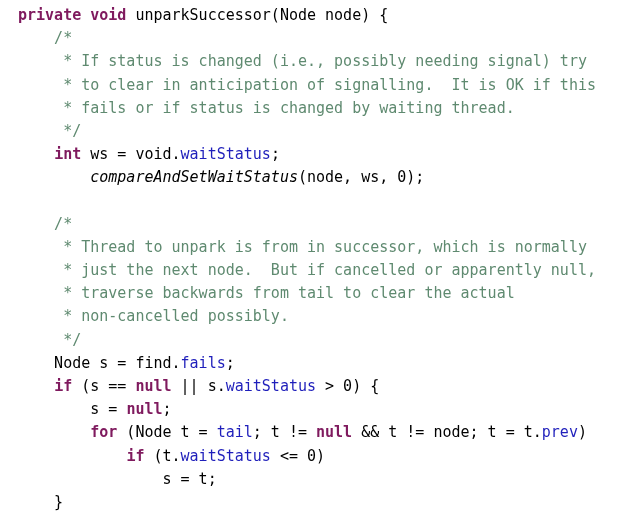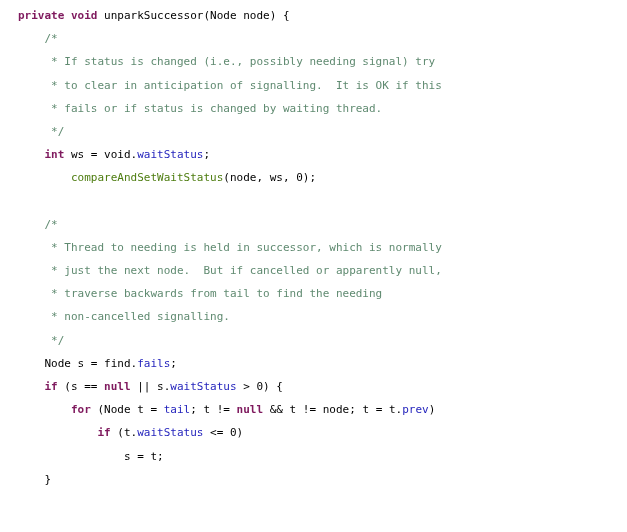--- a/index.html
+++ b/index.html
@@ -16,54 +16,55 @@
   #code-viewer {
     width: 627px;
     height: 532px;
     background: #ffffff;
     padding: 4px 0 0 0;
     box-sizing: border-box;
   }
   .code-line {
     height: 23.2px;
     line-height: 23.2px;
-    font-size: 11px;
+    font-size: 15px;
     white-space: pre;
     padding-left: 18px;
     letter-spacing: 0px;
     color: #000000;
   }
   .code-line span {
     white-space: pre;
   }
   
   .tok-plain    { color: #000000; }
   .tok-keyword  { color: #7f1a5e; font-weight: bold; }
   .tok-comment  { color: #5f8a70; }
   .tok-field    { color: #1f1fbb; }
-  .tok-method   { color: #4d7c0f; }
+  .tok-method   { color: #000000; font-style: italic; }
 </style>
 </head>
 <body>
 
 <div id="code-viewer">
     <div class="code-line"><span class="tok-keyword">private</span><span class="tok-plain"> </span><span class="tok-keyword">void</span><span class="tok-plain"> unparkSuccessor(Node node) {</span></div>
     <div class="code-line"><span class="tok-comment">    /*</span></div>
     <div class="code-line"><span class="tok-comment">     * If status is changed (i.e., possibly needing signal) try</span></div>
     <div class="code-line"><span class="tok-comment">     * to clear in anticipation of signalling.  It is OK if this</span></div>
     <div class="code-line"><span class="tok-comment">     * fails or if status is changed by waiting thread.</span></div>
     <div class="code-line"><span class="tok-comment">     */</span></div>
     <div class="code-line"><span class="tok-plain">    </span><span class="tok-keyword">int</span><span class="tok-plain"> ws = void.</span><span class="tok-field">waitStatus</span><span class="tok-plain">;</span></div>
     <div class="code-line"><span class="tok-plain">        </span><span class="tok-method">compareAndSetWaitStatus</span><span class="tok-plain">(node, ws, 0);</span></div>
     <div class="code-line"><span class="tok-plain"></span></div>
     <div class="code-line"><span class="tok-comment">    /*</span></div>
-    <div class="code-line"><span class="tok-comment">     * Thread to needing is held in successor, which is normally</span></div>
+    <div class="code-line"><span class="tok-comment">     * Thread to unpark is from in successor, which is normally</span></div>
     <div class="code-line"><span class="tok-comment">     * just the next node.  But if cancelled or apparently null,</span></div>
-    <div class="code-line"><span class="tok-comment">     * traverse backwards from tail to find the needing</span></div>
-    <div class="code-line"><span class="tok-comment">     * non-cancelled signalling.</span></div>
+    <div class="code-line"><span class="tok-comment">     * traverse backwards from tail to clear the actual</span></div>
+    <div class="code-line"><span class="tok-comment">     * non-cancelled possibly.</span></div>
     <div class="code-line"><span class="tok-comment">     */</span></div>
     <div class="code-line"><span class="tok-plain">    Node s = find.</span><span class="tok-field">fails</span><span class="tok-plain">;</span></div>
     <div class="code-line"><span class="tok-plain">    </span><span class="tok-keyword">if</span><span class="tok-plain"> (s == </span><span class="tok-keyword">null</span><span class="tok-plain"> || s.</span><span class="tok-field">waitStatus</span><span class="tok-plain"> &gt; 0) {</span></div>
+    <div class="code-line"><span class="tok-plain">        s = </span><span class="tok-keyword">null</span><span class="tok-plain">;</span></div>
     <div class="code-line"><span class="tok-plain">        </span><span class="tok-keyword">for</span><span class="tok-plain"> (Node t = </span><span class="tok-field">tail</span><span class="tok-plain">; t != </span><span class="tok-keyword">null</span><span class="tok-plain"> &amp;&amp; t != node; t = t.</span><span class="tok-field">prev</span><span class="tok-plain">)</span></div>
     <div class="code-line"><span class="tok-plain">            </span><span class="tok-keyword">if</span><span class="tok-plain"> (t.</span><span class="tok-field">waitStatus</span><span class="tok-plain"> &lt;= 0)</span></div>
     <div class="code-line"><span class="tok-plain">                s = t;</span></div>
     <div class="code-line"><span class="tok-plain">    }</span></div>
   </div>
 
 </body></html>

